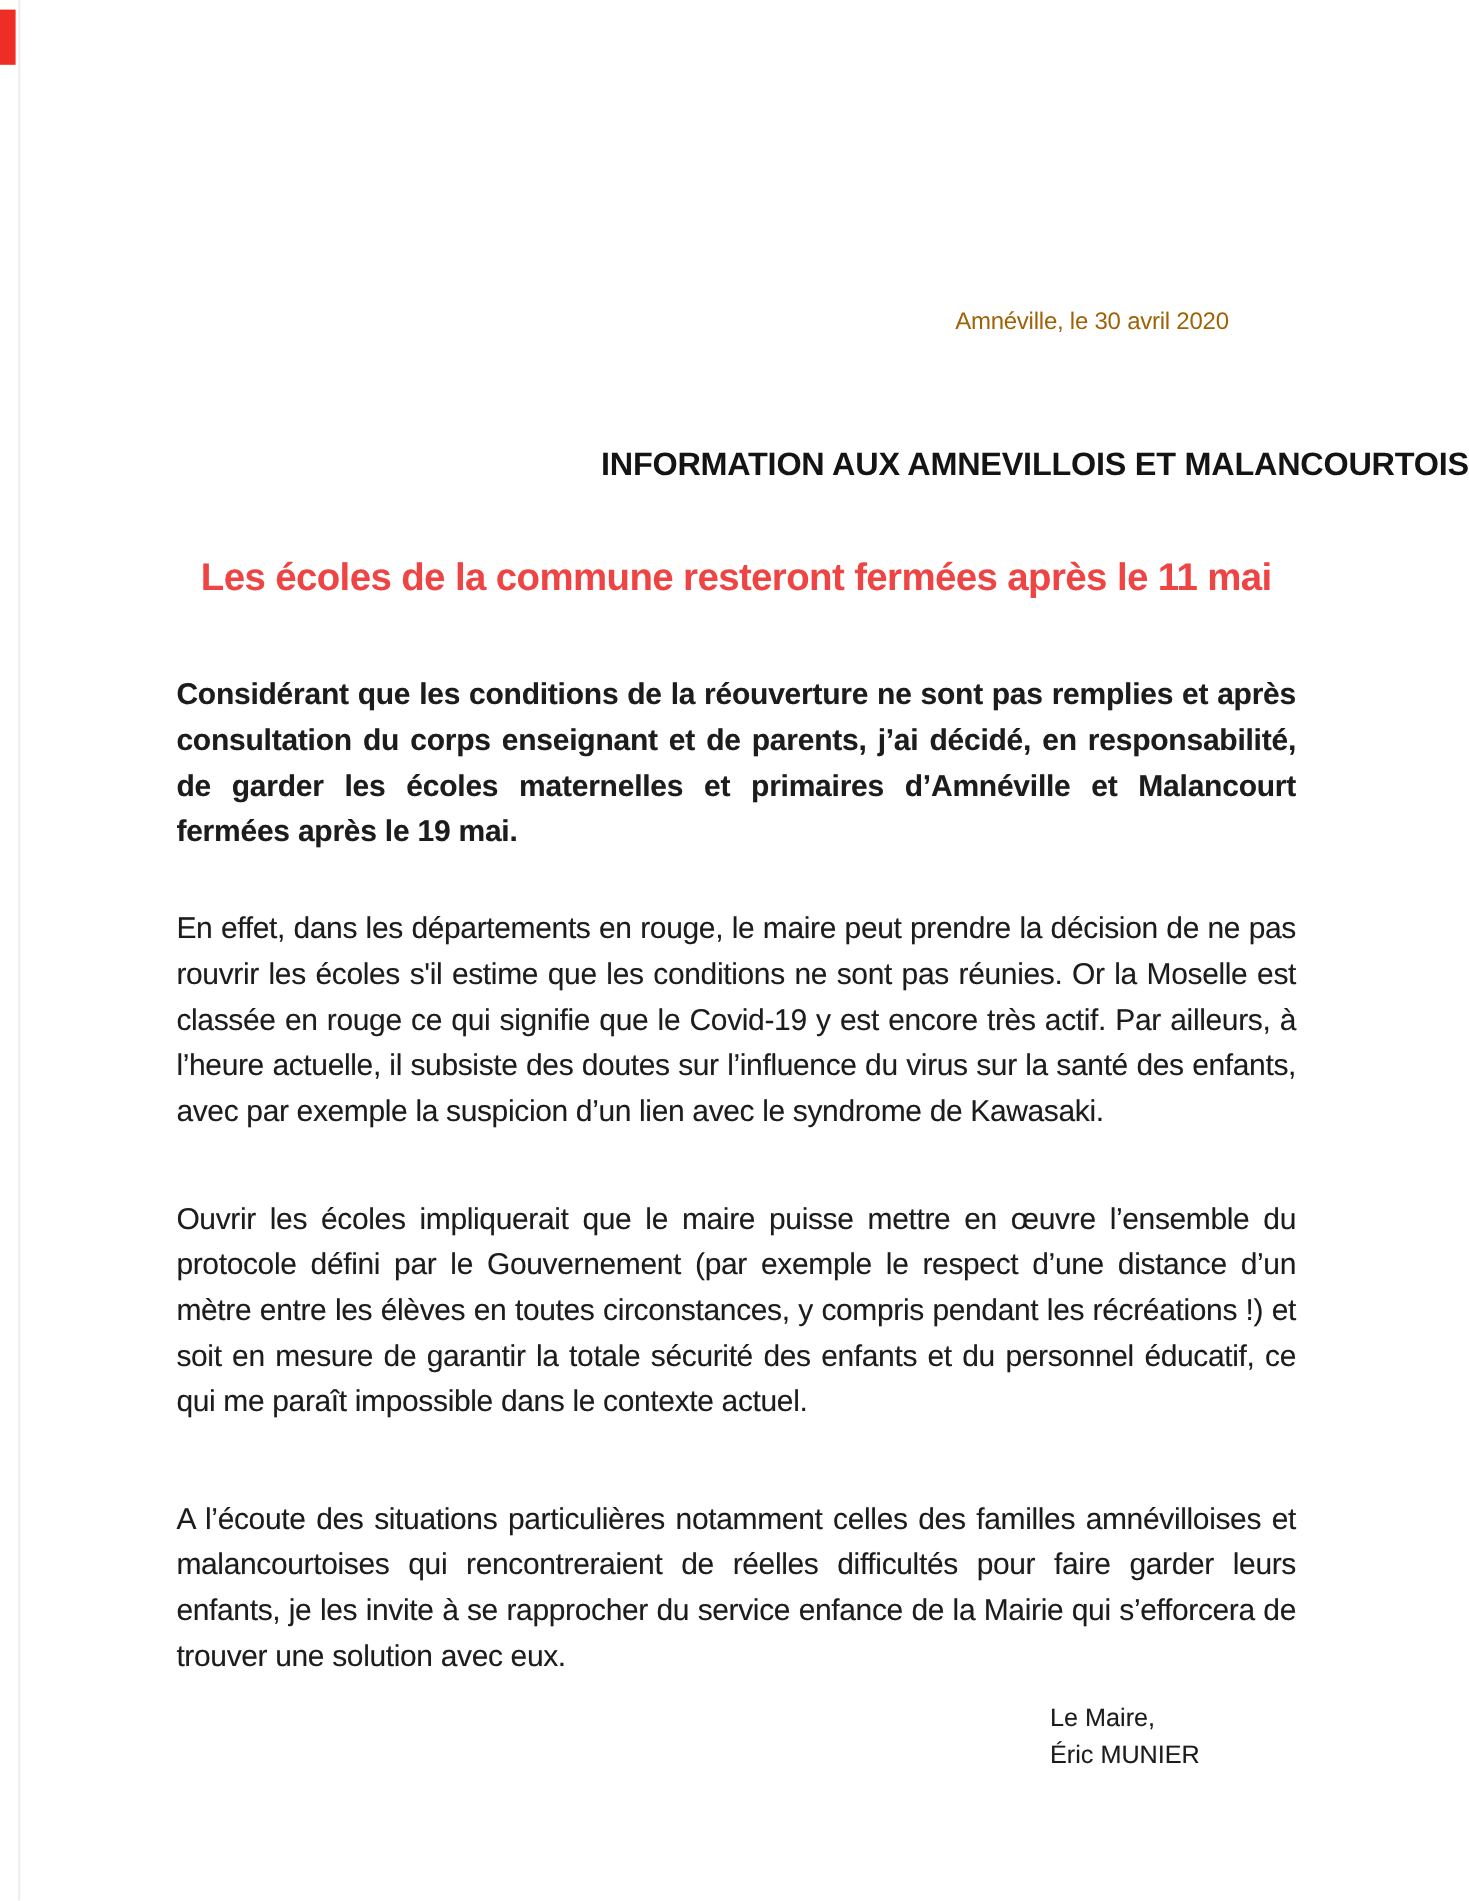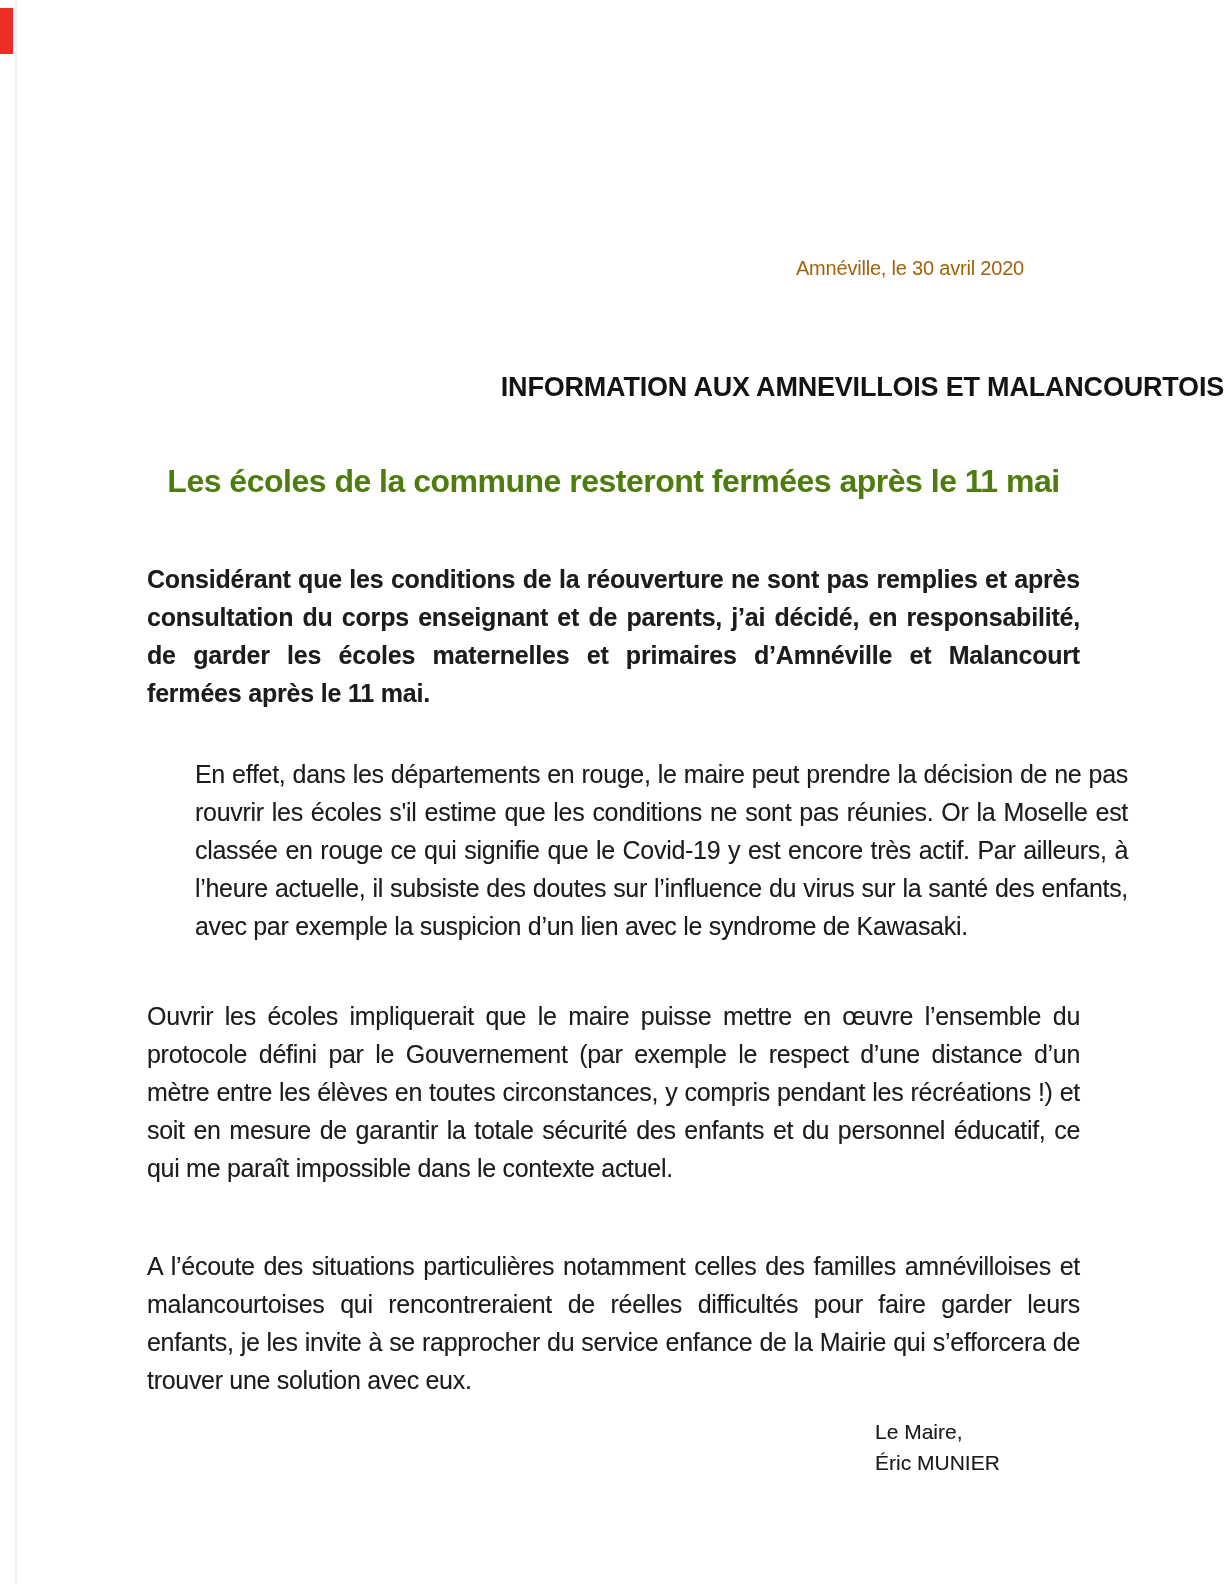--- a/index.html
+++ b/index.html
@@ -48,38 +48,38 @@
     color: #141414;
   }
   .doc-subtitle {
     position: absolute;
     top: 463px; left: 147px;
     width: 933px;
     text-align: center;
     font-size: 32px;
     font-weight: bold;
     letter-spacing: -0.5px;
-    color: #4d7c0f;
+    color: #ef4444;
     white-space: nowrap;
   }
   .para {
     position: absolute;
     left: 147px;
     width: 933px;
     font-size: 25px;
     line-height: 38px;
     letter-spacing: -0.3px;
     text-align: justify;
     color: #1c1c1c;
     text-shadow: 0 0 0.6px rgba(30,30,30,0.35);
     margin: 0;
   }
   .para.bold { font-weight: bold; letter-spacing: -0.2px; }
   .p1 { top: 560px; }
-  .p2 { top: 755px; margin-left: 48px; }
+  .p2 { top: 755px; }
   .p3 { top: 997px; }
   .p4 { top: 1247px; }
   .signature {
     position: absolute;
     top: 1416px; left: 875px;
     font-size: 21px;
     line-height: 31px;
     color: #1c1c1c;
     text-shadow: 0 0 0.6px rgba(30,30,30,0.35);
   }
@@ -92,21 +92,21 @@
   <div class="edge-line"></div>
   <div class="red-mark"></div>
 
 
   <div class="date-line">Amnéville, le 30 avril 2020</div>
 
   <div class="doc-title">INFORMATION AUX AMNEVILLOIS ET MALANCOURTOIS</div>
 
   <div class="doc-subtitle">Les écoles de la commune resteront fermées après le 11 mai</div>
 
-  <p class="para bold p1">Considérant que les conditions de la réouverture ne sont pas remplies et après consultation du corps enseignant et de parents, j’ai décidé, en responsabilité, de garder les écoles maternelles et primaires d’Amnéville et Malancourt fermées après le 11 mai.</p>
+  <p class="para bold p1">Considérant que les conditions de la réouverture ne sont pas remplies et après consultation du corps enseignant et de parents, j’ai décidé, en responsabilité, de garder les écoles maternelles et primaires d’Amnéville et Malancourt fermées après le 19 mai.</p>
 
   <p class="para p2">En effet, dans les départements en rouge, le maire peut prendre la décision de ne pas rouvrir les écoles s'il estime que les conditions ne sont pas réunies. Or la Moselle est classée en rouge ce qui signifie que le Covid-19 y est encore très actif. Par ailleurs, à l’heure actuelle, il subsiste des doutes sur l’influence du virus sur la santé des enfants, avec par exemple la suspicion d’un lien avec le syndrome de Kawasaki.</p>
 
   <p class="para p3">Ouvrir les écoles impliquerait que le maire puisse mettre en œuvre l’ensemble du protocole défini par le Gouvernement (par exemple le respect d’une distance d’un mètre entre les élèves en toutes circonstances, y compris pendant les récréations !) et soit en mesure de garantir la totale sécurité des enfants et du personnel éducatif, ce qui me paraît impossible dans le contexte actuel.</p>
 
   <p class="para p4">A l’écoute des situations particulières notamment celles des familles amnévilloises et malancourtoises qui rencontreraient de réelles difficultés pour faire garder leurs enfants, je les invite à se rapprocher du service enfance de la Mairie qui s’efforcera de trouver une solution avec eux.</p>
 
   <div class="signature">
     <div>Le Maire,</div>
     <div>Éric MUNIER</div>

